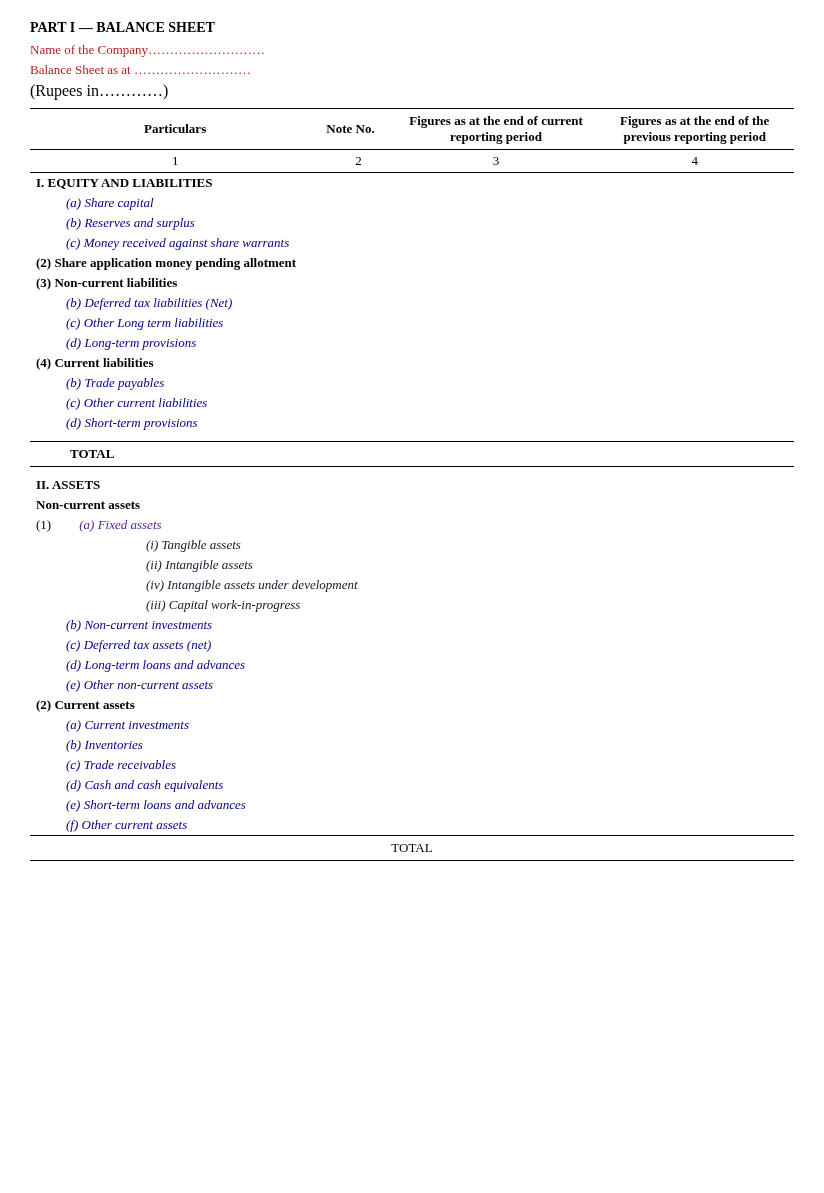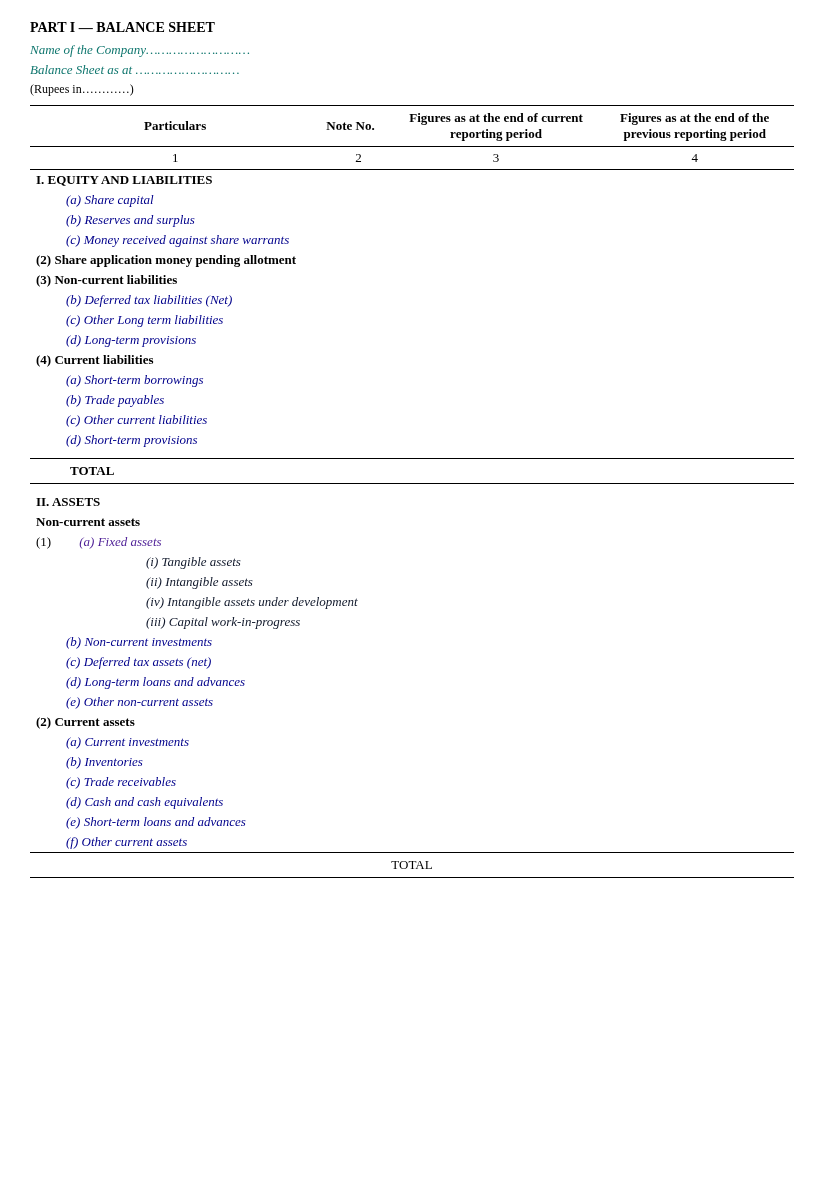--- a/index.html
+++ b/index.html
@@ -18,27 +18,26 @@
       padding: 20px 30px;
     }
 
     .part-title {
       font-weight: bold;
       font-size: 14px;
       margin-bottom: 6px;
     }
 
     .italic-line {
-      font-style: italic;
       margin-bottom: 4px;
-      color: #0f766e;
+      color: #b91c1c;
     }
 
     .rupees-line {
-      font-size: 12px;
+      font-size: 16px;
       margin-bottom: 8px;
     }
 
     .main-table {
       width: 100%;
       border-collapse: collapse;
       margin-top: 4px;
     }
 
     .main-table th {
@@ -204,25 +203,20 @@
         <span class="item-link">(d) Long-term provisions</span>
       </td>
     </tr>
 
     <tr>
       <td colspan="4">
         <span class="sub-header">(4) Current liabilities</span>
       </td>
     </tr>
 
-    <tr>
-      <td colspan="4">
-        <span class="item-link">(a) Short-term borrowings</span>
-      </td>
-    </tr>
 
     <tr>
       <td colspan="4">
         <span class="item-link">(b) Trade payables</span>
       </td>
     </tr>
 
     <tr>
       <td colspan="4">
         <span class="item-link">(c) Other current liabilities</span>

